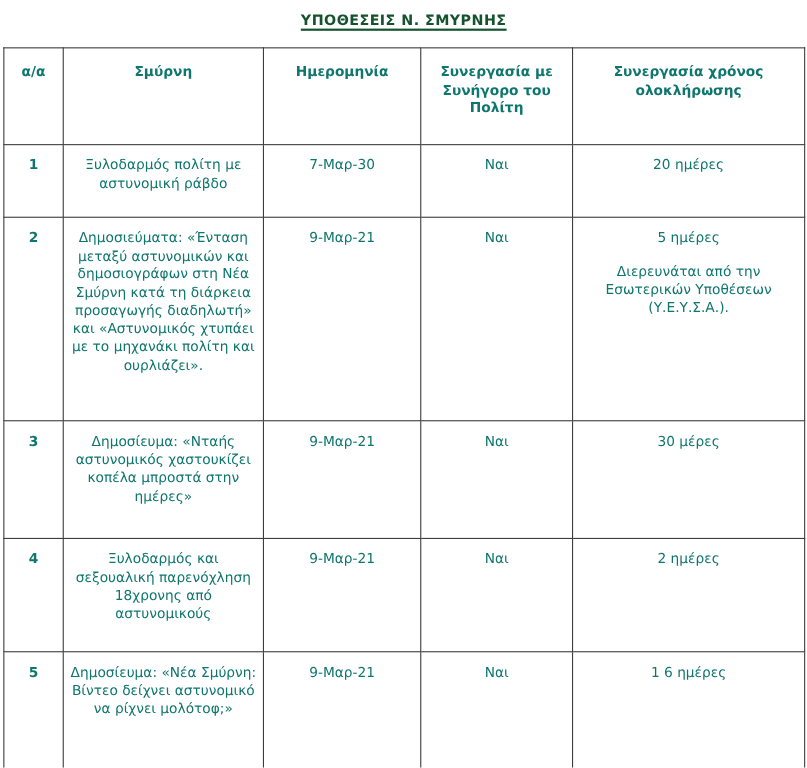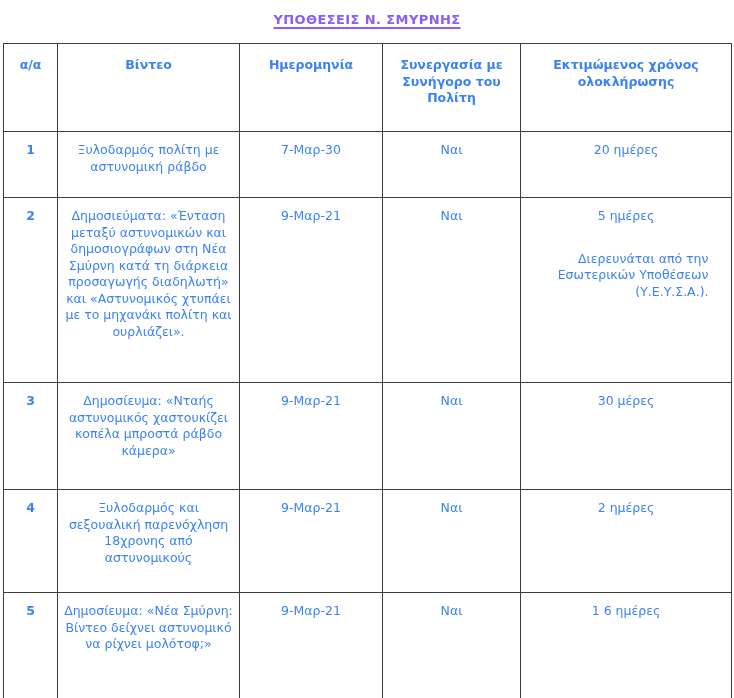--- a/index.html
+++ b/index.html
@@ -18,61 +18,60 @@
   }
   .title {
     position: absolute;
     top: 12px;
     left: 0;
     width: 100%;
     text-align: center;
     font-size: 13px;
     font-weight: bold;
     letter-spacing: 0.4px;
-    color: #8b5cf6;
+    color: #14532d;
     text-decoration: underline;
     text-underline-offset: 3px;
     text-decoration-thickness: 1.5px;
   }
   table.cases {
     position: absolute;
     top: 43px;
     left: 3px;
     width: 728px;
     border-collapse: collapse;
     table-layout: fixed;
   }
   table.cases th, table.cases td {
     border: 1.6px solid #3d3d3d;
     vertical-align: top;
     padding: 10px 6px 6px 6px;
     font-size: 12.5px;
     line-height: 1.32;
     text-align: center;
-    color: #3b82f6;
+    color: #0f766e;
     overflow: hidden;
   }
   table.cases th {
     font-weight: bold;
     padding-top: 13px;
   }
   th.coop-h {
     text-align: left;
     padding-left: 14px;
     padding-right: 10px;
   }
   td.num {
     font-weight: bold;
   }
   .it {
   }
   .note {
-    margin: 26px auto 0 auto;
+    margin: 14px auto 0 auto;
     max-width: 165px;
-    text-align: right;
   }
   .note:empty { display: none; }
   tr.r-head  { height: 88px; }
   tr.r1 { height: 66px; }
   tr.r2 { height: 185px; }
   tr.r3 { height: 107px; }
   tr.r4 { height: 103px; }
   tr.r5 { height: 112px; }
 </style>
 </head>
@@ -85,24 +84,24 @@
     <colgroup>
       <col style="width:54px">
       <col style="width:182px">
       <col style="width:143px">
       <col style="width:138px">
       <col style="width:211px">
     </colgroup>
     <thead>
       <tr class="r-head">
         <th>α/α</th>
-        <th>Βίντεο</th>
+        <th>Σμύρνη</th>
         <th>Ημερομηνία</th>
         <th class="coop-h">Συνεργασία με Συνήγορο του Πολίτη</th>
-        <th>Εκτιμώμενος χρόνος ολοκλήρωσης</th>
+        <th>Συνεργασία χρόνος ολοκλήρωσης</th>
       </tr>
     </thead>
     <tbody>
       <tr class="r1">
         <td class="num">1</td>
         <td><span>Ξυλοδαρμός πολίτη με αστυνομική ράβδο</span><span class="it"></span></td>
         <td>7-Μαρ-30</td>
         <td>Ναι</td>
         <td>
             <div>20 ημέρες</div>
@@ -113,21 +112,21 @@
         <td><span>Δημοσιεύματα: </span><span class="it">«Ένταση μεταξύ αστυνομικών και δημοσιογράφων στη Νέα Σμύρνη κατά τη διάρκεια προσαγωγής διαδηλωτή» και «Αστυνομικός χτυπάει με το μηχανάκι πολίτη και ουρλιάζει».</span></td>
         <td>9-Μαρ-21</td>
         <td>Ναι</td>
         <td>
             <div>5 ημέρες</div>
             <div class="note">Διερευνάται από την Εσωτερικών Υποθέσεων (Υ.Ε.Υ.Σ.Α.).</div>
           </td>
       </tr>
       <tr class="r3">
         <td class="num">3</td>
-        <td><span></span><span class="it">Δημοσίευμα: «Νταής αστυνομικός χαστουκίζει κοπέλα μπροστά ράβδο κάμερα»</span></td>
+        <td><span></span><span class="it">Δημοσίευμα: «Νταής αστυνομικός χαστουκίζει κοπέλα μπροστά στην ημέρες»</span></td>
         <td>9-Μαρ-21</td>
         <td>Ναι</td>
         <td>
             <div>30 μέρες</div>
           </td>
       </tr>
       <tr class="r4">
         <td class="num">4</td>
         <td><span>Ξυλοδαρμός και σεξουαλική παρενόχληση 18χρονης από αστυνομικούς</span><span class="it"></span></td>
         <td>9-Μαρ-21</td>

